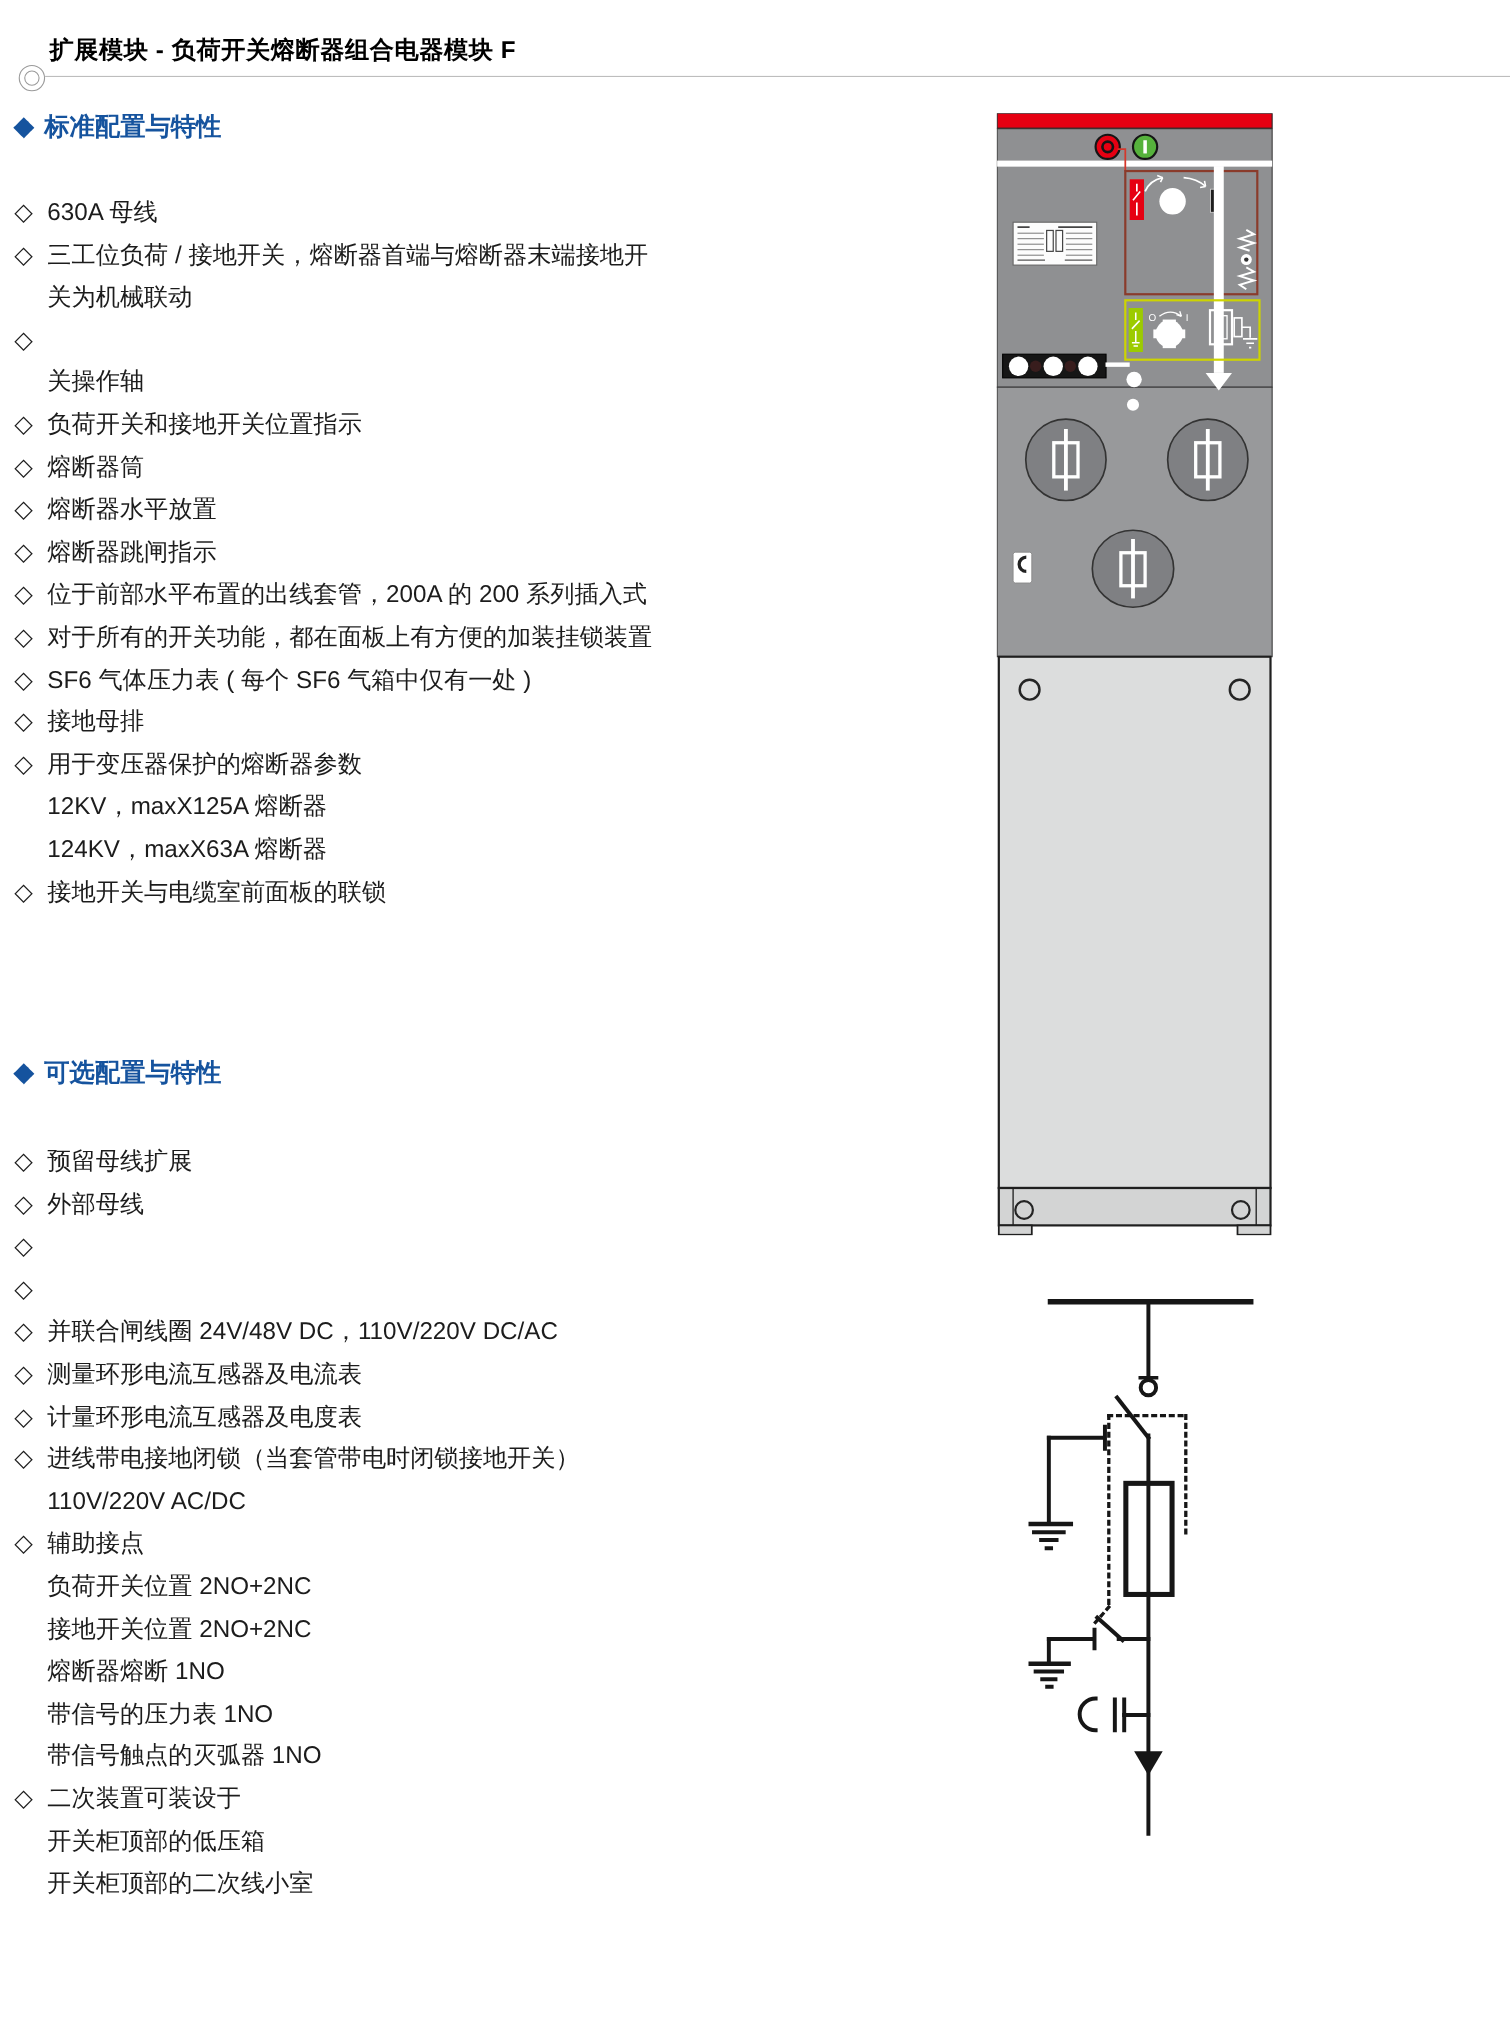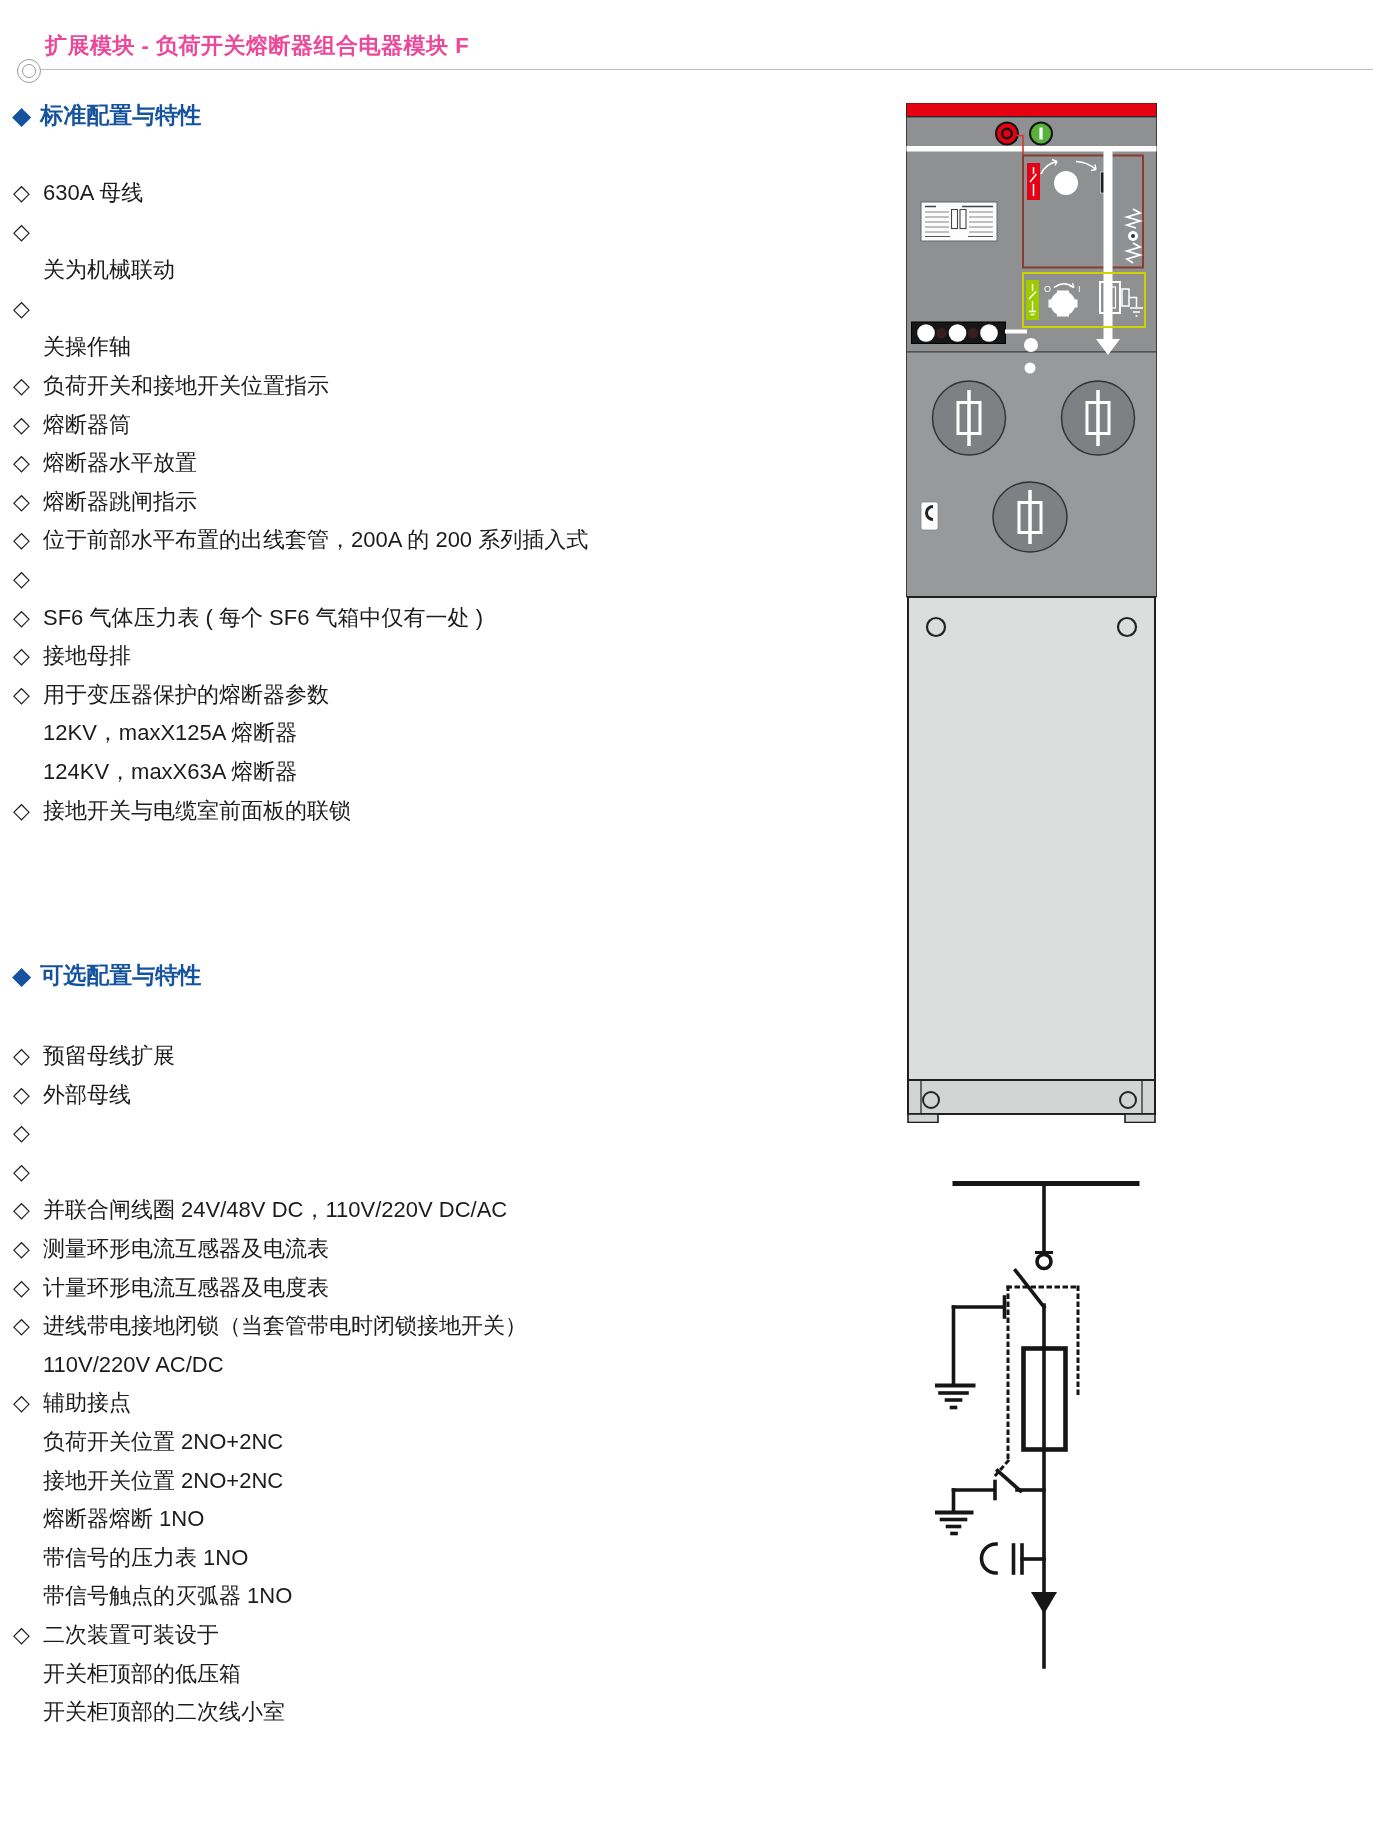--- a/index.html
+++ b/index.html
@@ -1,20 +1,20 @@
 <!DOCTYPE html>
 <html><head>
 <meta charset="utf-8">
 <style>
   html,body{margin:0;padding:0;background:#ffffff;}
   body{width:1373px;height:1848px;position:relative;overflow:hidden;
        font-family:"Liberation Sans","DejaVu Sans",sans-serif;color:#1c1c1c;}
   .abs{position:absolute;}
   
-  .page-title{left:45px;top:31px;font-size:22px;font-weight:bold;color:#ec4899;letter-spacing:0.5px;}
+  .page-title{left:45px;top:31px;font-size:22px;font-weight:bold;color:#000000;letter-spacing:0.5px;}
   .title-rule{left:41px;top:69px;width:1332px;height:0;border-top:1.6px solid #bdbdbd;}
   .ring{left:17px;top:59px;width:24px;height:24px;border:1.6px solid #9a9a9a;border-radius:50%;
         background:#fff;box-sizing:border-box;display:flex;align-items:center;justify-content:center;}
   .ring .inner{width:14px;height:14px;border:1.4px solid #9a9a9a;border-radius:50%;box-sizing:border-box;background:#fff;}
   
   .sec-head{font-size:23px;font-weight:bold;color:#15539e;display:flex;align-items:center;}
   .sec-head .dia{font-size:25px;margin-right:9px;line-height:1;}
   #std-head{left:12px;top:100px;}
   #opt-head{left:12px;top:960px;}
   
@@ -41,20 +41,21 @@
 </div>
 
 <ul class="abs feat-list" id="std-list">
 
 <li>
       <span class="blt">◇</span>
       <span>630A 母线</span>
     </li>
     <li>
       <span class="blt">◇</span>
+      <span>三工位负荷 / 接地开关，熔断器首端与熔断器末端接地开</span>
     </li>
     <li>
       <span class="blt"></span>
       <span>关为机械联动</span>
     </li>
     <li>
       <span class="blt">◇</span>
     </li>
     <li>
       <span class="blt"></span>
@@ -75,20 +76,21 @@
     <li>
       <span class="blt">◇</span>
       <span>熔断器跳闸指示</span>
     </li>
     <li>
       <span class="blt">◇</span>
       <span>位于前部水平布置的出线套管，200A 的 200 系列插入式</span>
     </li>
     <li>
       <span class="blt">◇</span>
+      <span>对于所有的开关功能，都在面板上有方便的加装挂锁装置</span>
     </li>
     <li>
       <span class="blt">◇</span>
       <span>SF6 气体压力表 ( 每个 SF6 气箱中仅有一处 )</span>
     </li>
     <li>
       <span class="blt">◇</span>
       <span>接地母排</span>
     </li>
     <li>

